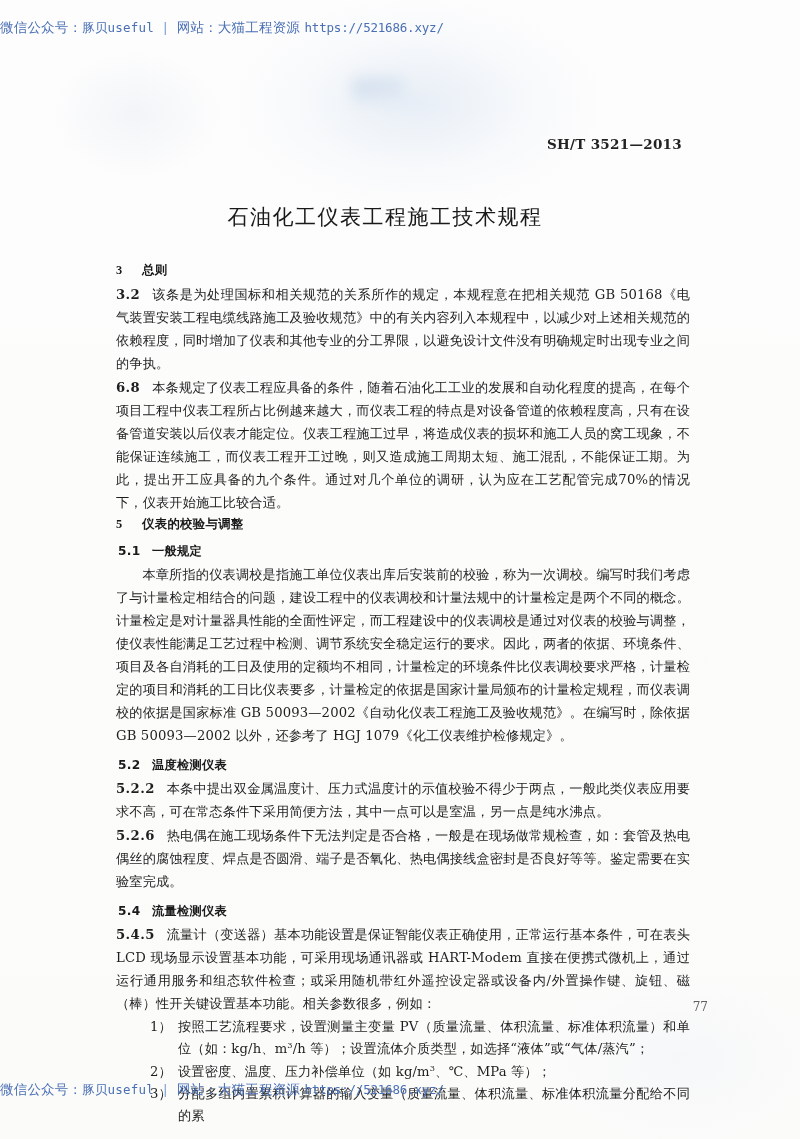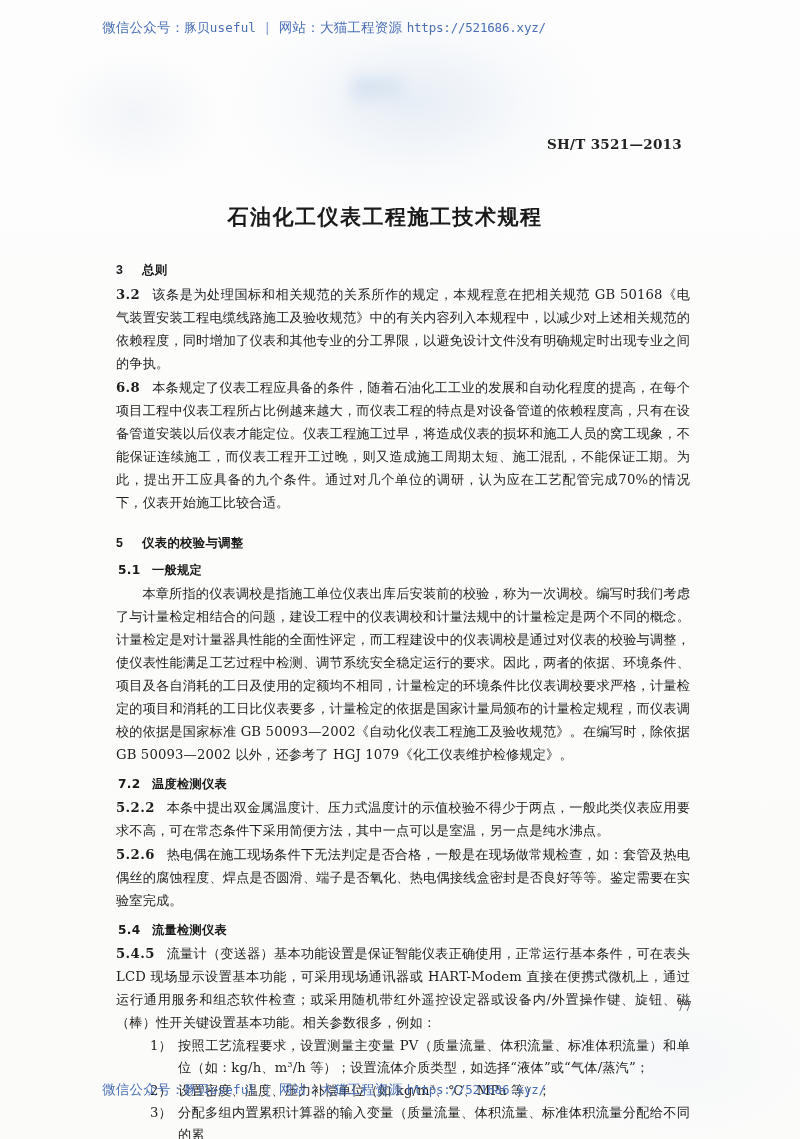--- a/index.html
+++ b/index.html
@@ -45,21 +45,20 @@
     filter: blur(7px);
     border-radius: 6px;
     pointer-events: none;
   }
 
   
   .watermark {
     position: absolute;
     left: 0;
     width: 648px;
-    text-align: center;
     color: #4a6fb5;
     font-size: 13.5px;
     letter-spacing: .2px;
     white-space: nowrap;
     font-family: "DejaVu Serif", "Liberation Serif", serif;
   }
   .watermark .wm-sep {
     display: inline-block;
     margin: 0 9px;
     color: #7d9ad0;
@@ -89,44 +88,44 @@
     color: #222;
   }
 
   
   .doc-title {
     position: absolute;
     left: 0; top: 203px;
     width: 770px;
     text-align: center;
     font-size: 21px;
-    font-weight: bold;
+    font-weight: normal;
     letter-spacing: 1.5px;
     color: #1a1a1a;
     font-family: "DejaVu Sans", "Liberation Sans", sans-serif;
   }
 
   
   .content {
     position: absolute;
     left: 116px;
     top: 262px;
     width: 574px;
   }
 
   .h-sec {
-    font-family: Liberation Sans, sans-serif;
+    font-family: Liberation Serif, serif;
     font-weight: bold;
     font-size: 12.4px;
     color: #1a1a1a;
     margin: 0 0 4px 0;
     letter-spacing: .3px;
   }
   .h-sec .num { display: inline-block; min-width: 26px; }
-  .h-sec.gap-top { margin-top: 21px; }
+  .h-sec.gap-top { margin-top: 2px; }
 
   .h-sub {
     font-family: "DejaVu Sans", "Liberation Sans", sans-serif;
     font-weight: bold;
     font-size: 12.2px;
     color: #1a1a1a;
     margin: 10px 0 3px 2px;
     letter-spacing: .3px;
   }
   .h-sub .num { display: inline-block; min-width: 34px; }
@@ -170,21 +169,21 @@
     position: absolute;
     left: 34px;
     top: 0;
     font-family: "DejaVu Serif", "Liberation Serif", serif;
   }
   sup { font-size: .62em; vertical-align: super; line-height: 0; }
 
   
   .folio {
     position: absolute;
-    right: 108px;
+    right: 92px;
     top: 1000px;
     font-size: 12px;
     color: #5e5e5e;
     font-family: "DejaVu Serif", "Liberation Serif", serif;
     text-align: center;
   }
 </style>
 </head>
 <body>
 
@@ -217,21 +216,21 @@
     <div class="h-sec gap-top">
       <span class="num">5</span><span>仪表的校验与调整</span>
     </div>
 
     <div class="h-sub">
       <span class="num">5.1</span><span>一般规定</span>
     </div>
     <p class="body indent">本章所指的仪表调校是指施工单位仪表出库后安装前的校验，称为一次调校。编写时我们考虑了与计量检定相结合的问题，建设工程中的仪表调校和计量法规中的计量检定是两个不同的概念。计量检定是对计量器具性能的全面性评定，而工程建设中的仪表调校是通过对仪表的校验与调整，使仪表性能满足工艺过程中检测、调节系统安全稳定运行的要求。因此，两者的依据、环境条件、项目及各自消耗的工日及使用的定额均不相同，计量检定的环境条件比仪表调校要求严格，计量检定的项目和消耗的工日比仪表要多，计量检定的依据是国家计量局颁布的计量检定规程，而仪表调校的依据是国家标准 GB 50093—2002《自动化仪表工程施工及验收规范》。在编写时，除依据 GB 50093—2002 以外，还参考了 HGJ 1079《化工仪表维护检修规定》。</p>
 
     <div class="h-sub">
-      <span class="num">7.2</span><span>温度检测仪表</span>
+      <span class="num">5.2</span><span>温度检测仪表</span>
     </div>
     <p class="body">
       <span class="clause">5.2.2</span><span>本条中提出双金属温度计、压力式温度计的示值校验不得少于两点，一般此类仪表应用要求不高，可在常态条件下采用简便方法，其中一点可以是室温，另一点是纯水沸点。</span>
     </p>
     <p class="body">
       <span class="clause">5.2.6</span><span>热电偶在施工现场条件下无法判定是否合格，一般是在现场做常规检查，如：套管及热电偶丝的腐蚀程度、焊点是否圆滑、端子是否氧化、热电偶接线盒密封是否良好等等。鉴定需要在实验室完成。</span>
     </p>
 
     <div class="h-sub">
       <span class="num">5.4</span><span>流量检测仪表</span>

